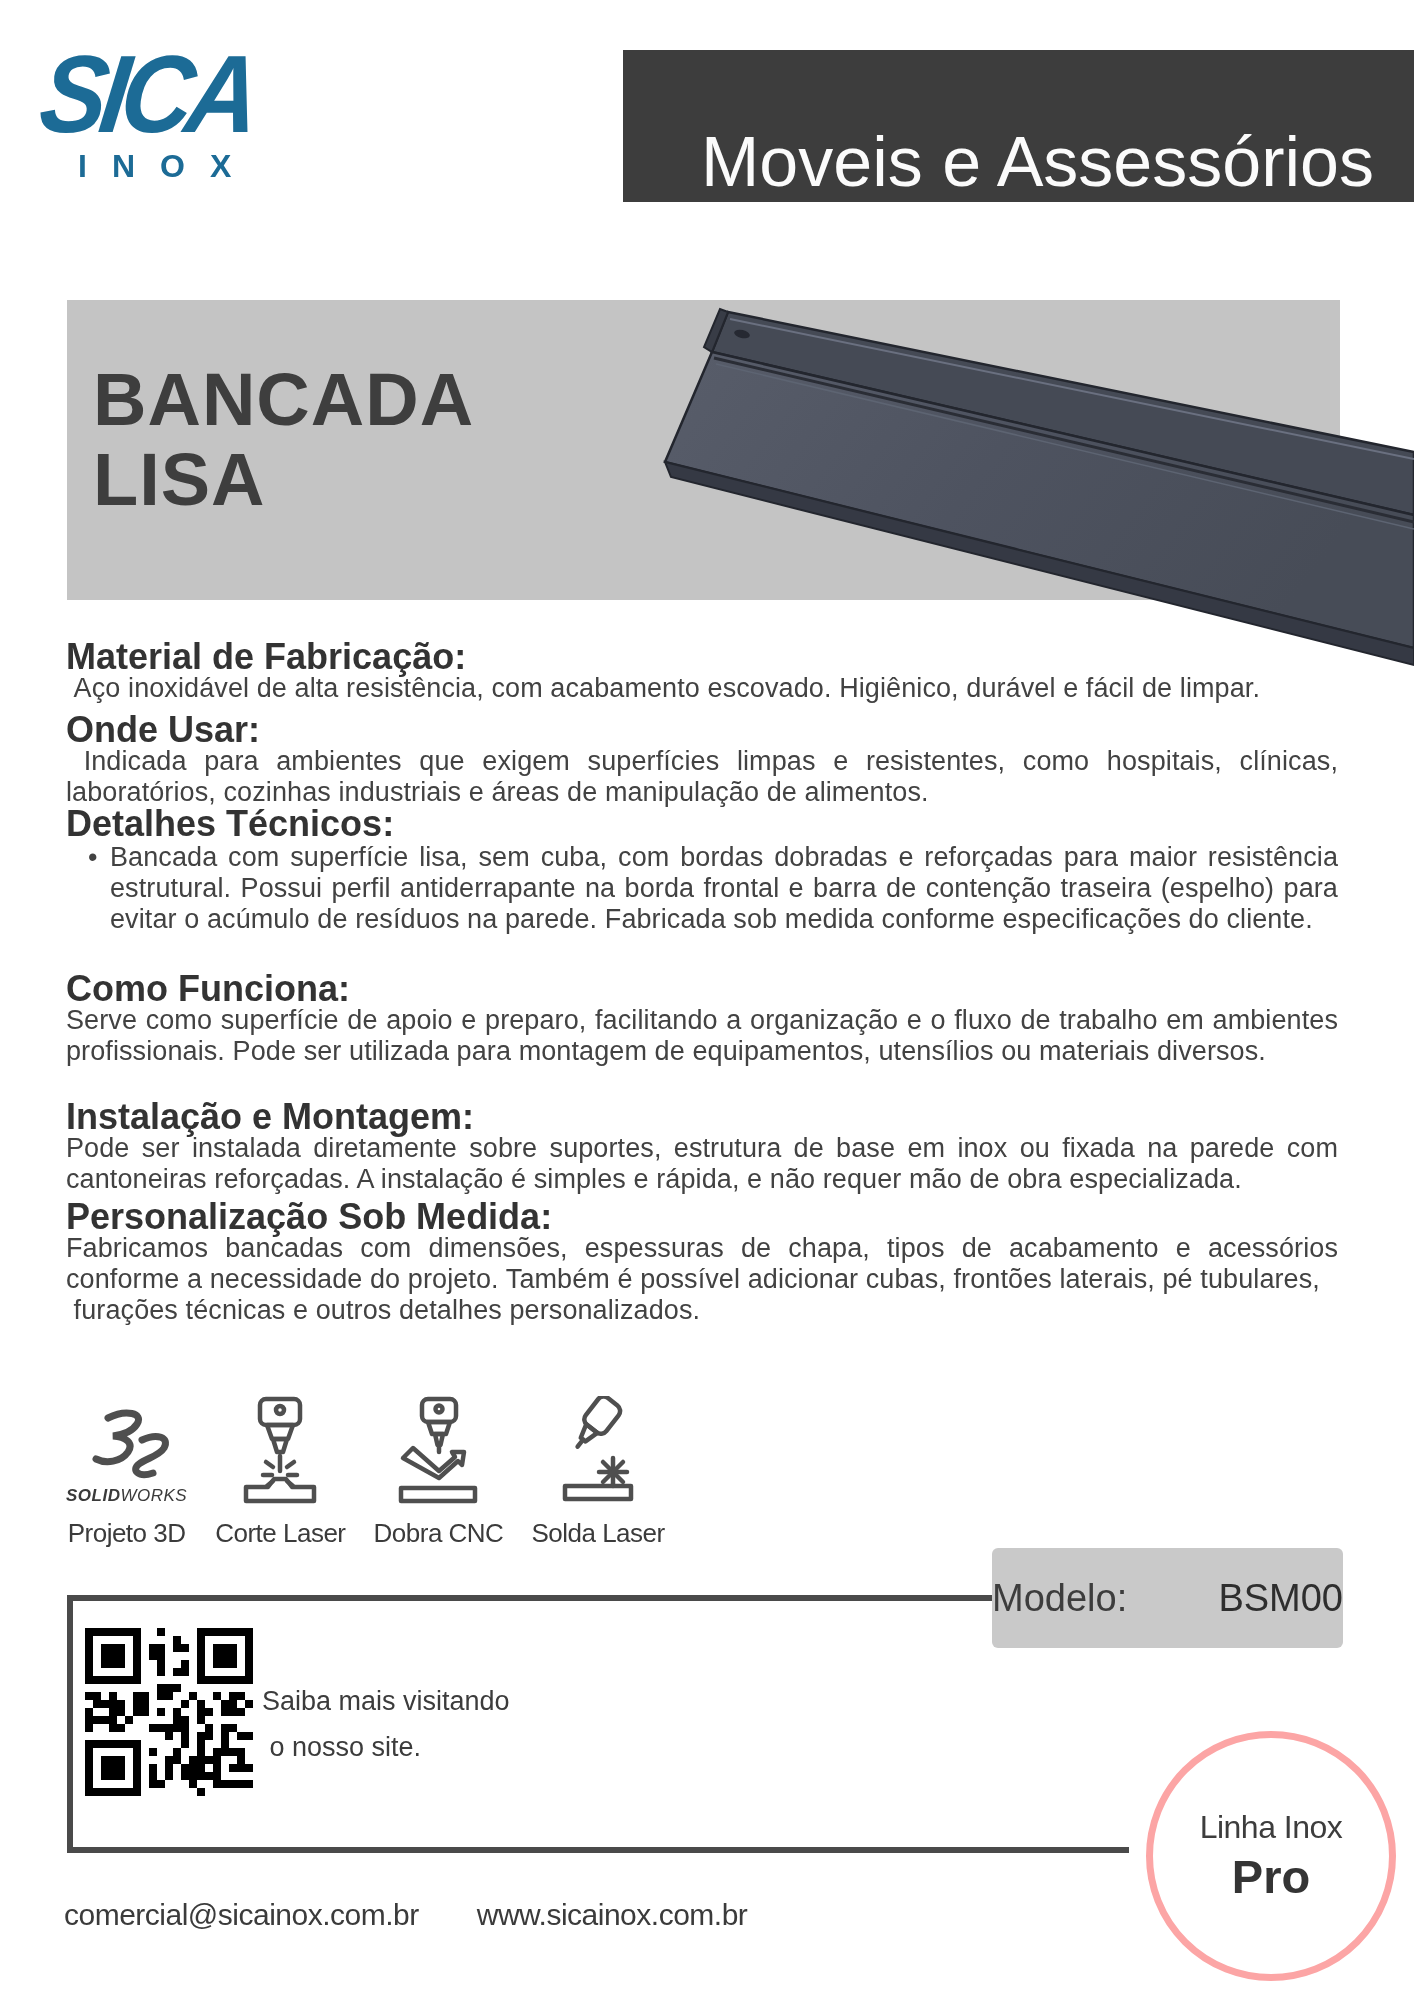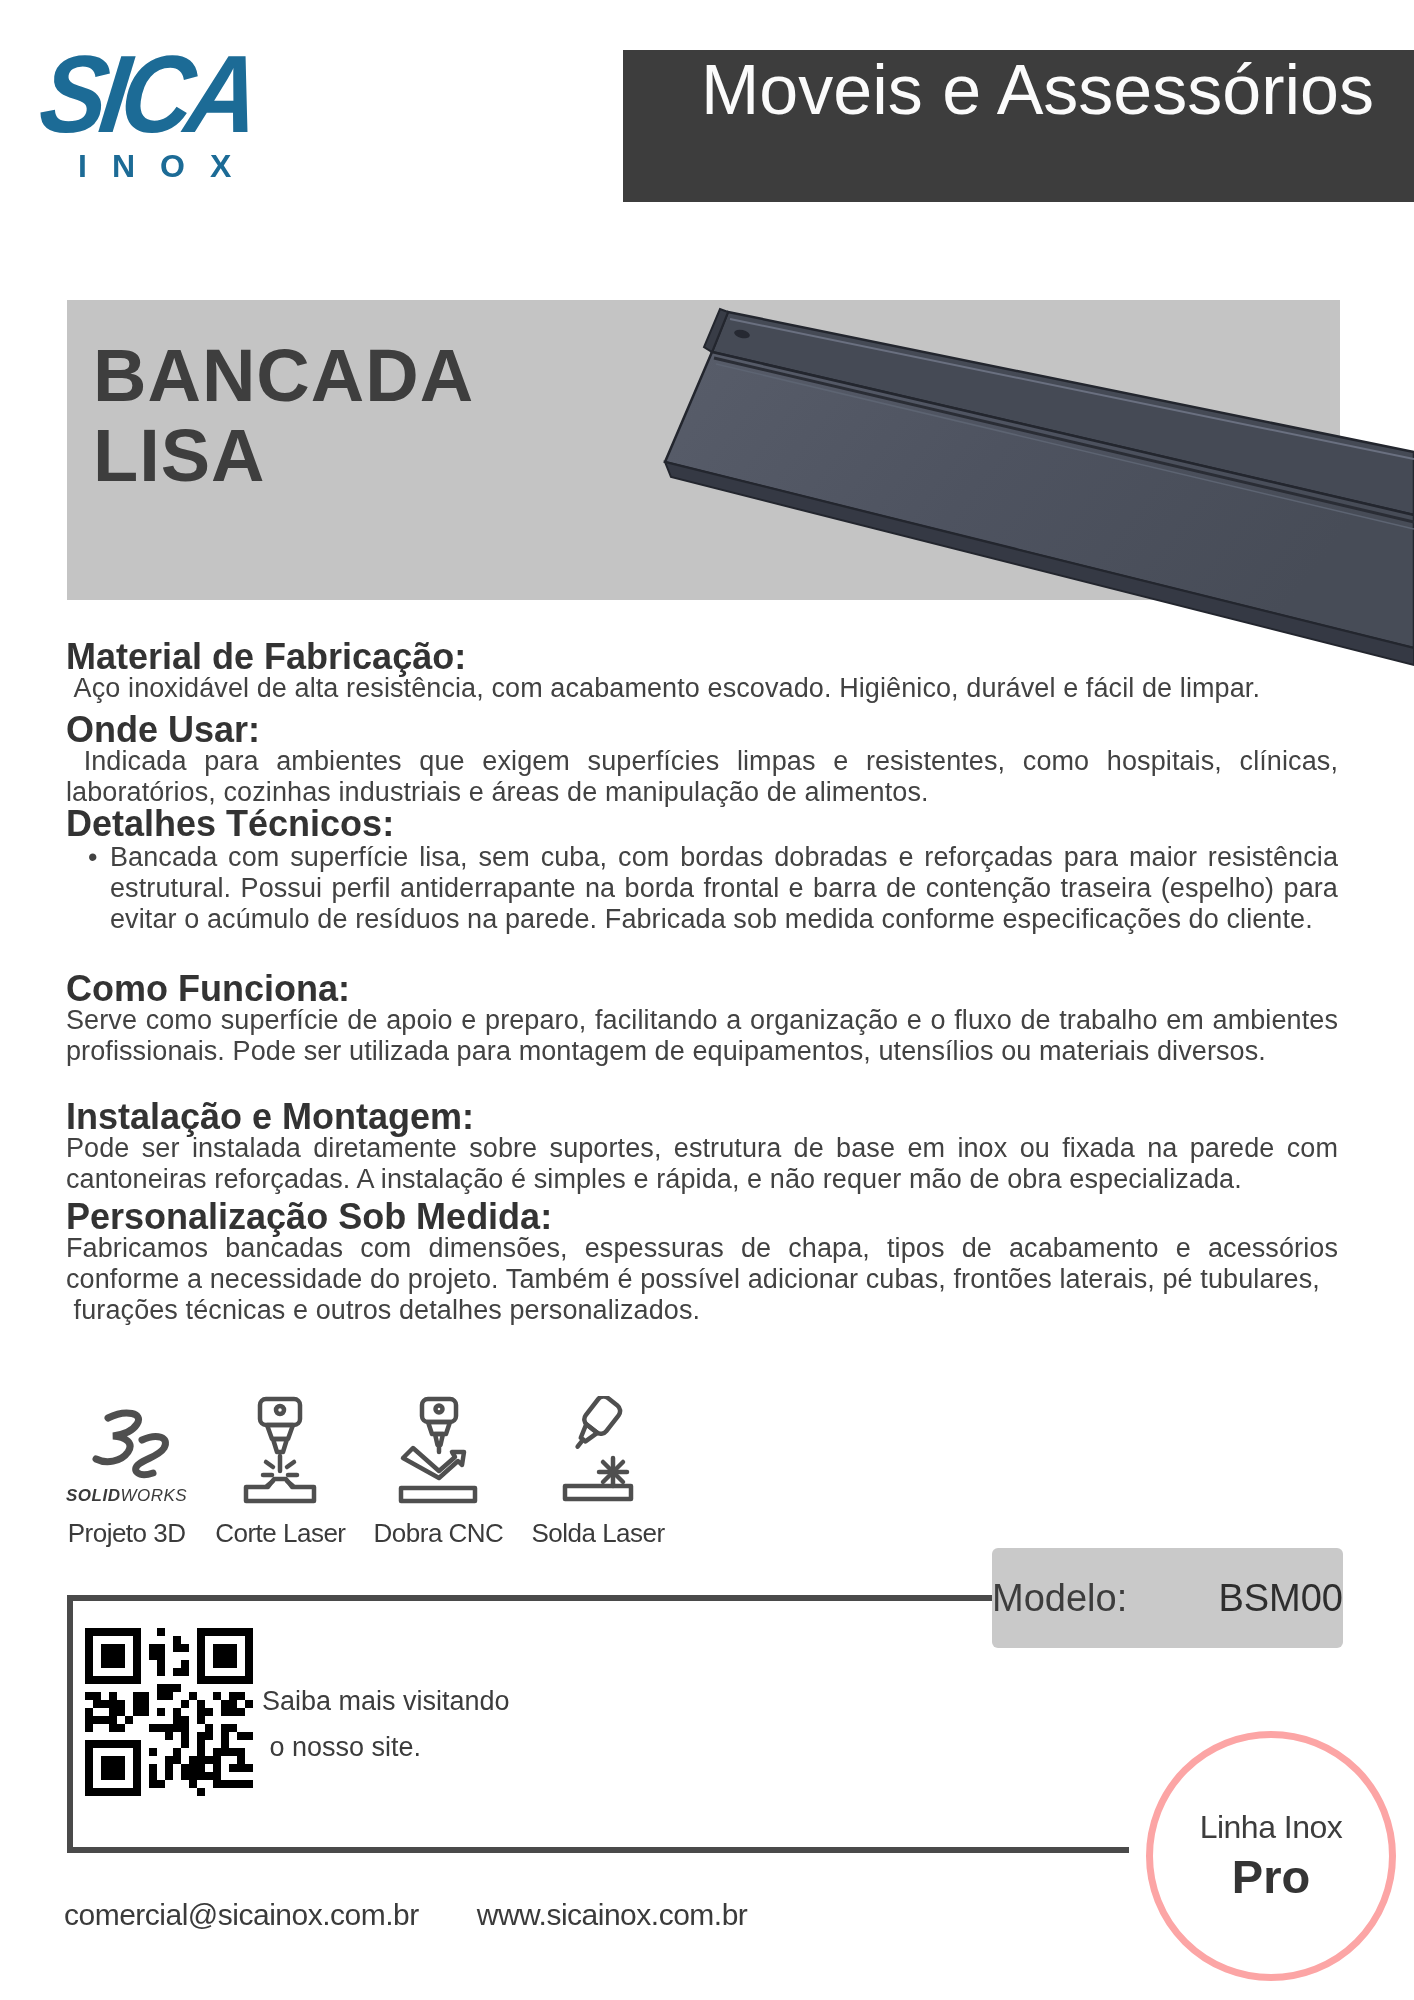--- a/index.html
+++ b/index.html
@@ -7,27 +7,27 @@
         font-family:"Liberation Sans",sans-serif;overflow:hidden;}
 
   
   .logo{position:absolute;left:48px;top:44px;z-index:5;}
   .logo-main{font-style:italic;font-weight:bold;font-size:100px;line-height:0.9;
              color:#1c6b96;letter-spacing:-7px;transform:scaleY(1.1) skewX(-8deg);
              transform-origin:left top;}
   .logo-sub{font-weight:bold;font-size:32px;color:#1c6b96;letter-spacing:25px;
             margin:14px 0 0 30px;}
   .top-banner{position:absolute;left:623px;top:50px;width:791px;height:152px;background:#3d3d3d;
-              display:flex;align-items:flex-start;justify-content:flex-end;
+              display:flex;align-items:flex-end;justify-content:flex-end;
               padding-right:40px;box-sizing:border-box;z-index:4;}
   .top-banner span{font-size:70px;color:#fbfbfb;font-weight:400;}
 
   
   .hero{position:absolute;left:67px;top:300px;width:1273px;height:300px;background:#c4c4c4;z-index:1;}
-  .hero-title{position:absolute;left:93px;top:336px;font-size:74px;font-weight:800;
+  .hero-title{position:absolute;left:93px;top:360px;font-size:74px;font-weight:800;
               color:#3e3e3e;line-height:80px;letter-spacing:1px;z-index:3;}
   .plate{position:absolute;left:620px;top:240px;width:794px;height:430px;z-index:2;}
 
   
   .content{position:absolute;left:66px;top:0;width:1272px;height:2000px;z-index:3;pointer-events:none;}
   .sec{position:absolute;left:0;width:1272px;}
   .sec h3{font-size:36px;font-weight:bold;color:#333333;margin:0;line-height:32px;}
   .sec p{font-size:27px;color:#424242;margin:0;line-height:31px;text-align:justify;
          white-space:pre-wrap;letter-spacing:0.1px;}
   .bullet-row{display:flex;margin-top:2px;}

